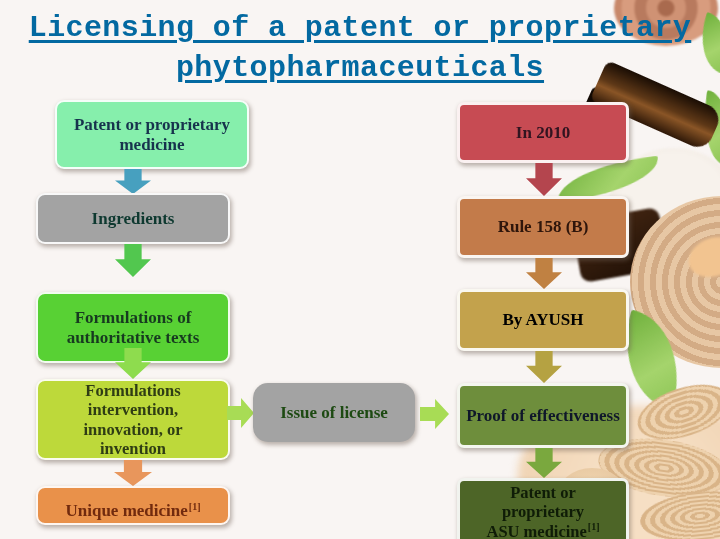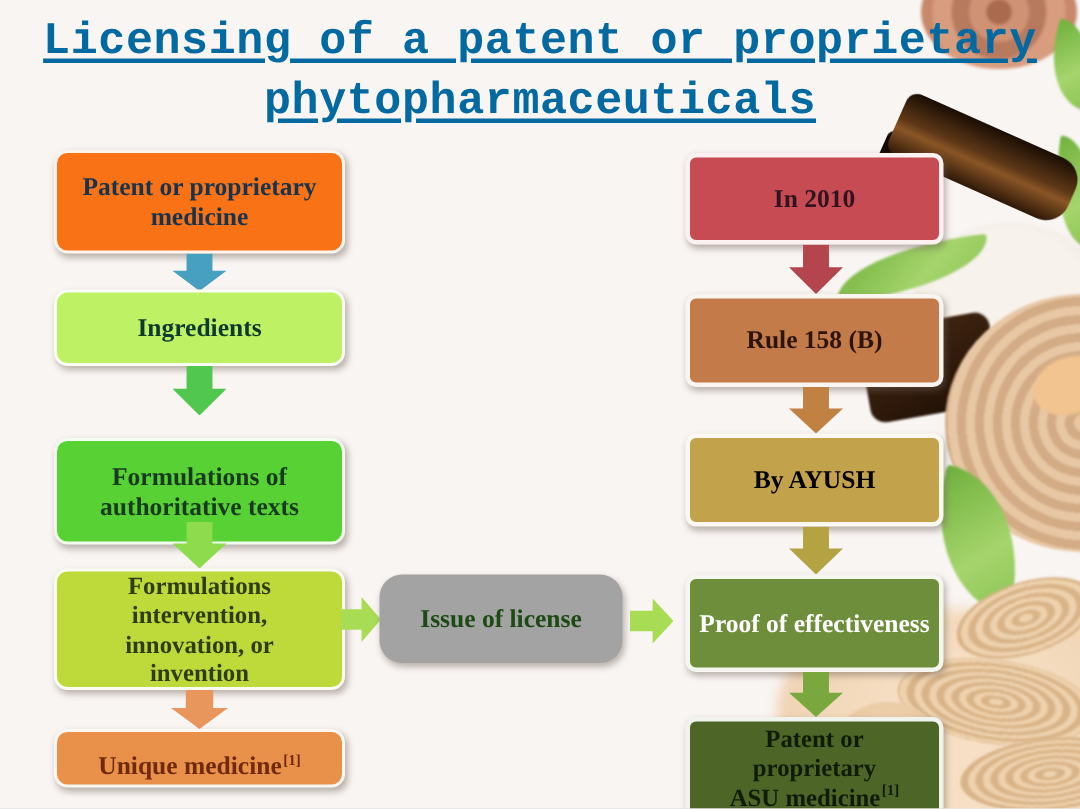--- a/index.html
+++ b/index.html
@@ -103,26 +103,26 @@
   <div class="ph wood-slice ws1"></div>
   <div class="ph wood-slice ws2"></div>
   <div class="ph wood-slice ws3"></div>
   <div class="ph wood-slice ws4"></div>
 
   <div class="title">
     <span class="tline">Licensing of a patent or proprietary</span><br>
     <span class="tline">phytopharmaceuticals</span>
   </div>
 
-  <div class="box lb1" style="background-color: #f97316; color: rgb(23, 51, 77);">
+  <div class="box lb1" style="background-color: #86efac; color: rgb(23, 51, 77); margin-left: 19px;">
     <span>Patent or proprietary medicine</span>
   </div>
   <div class="darrow la1" style="background-color: rgb(71, 160, 191);"></div>
 
-  <div class="box lb2" style="background-color: #bef264; color: rgb(14, 57, 48);">
+  <div class="box lb2" style="background-color: #a3a3a3; color: rgb(14, 57, 48);">
     <span>Ingredients</span>
   </div>
   <div class="darrow la2" style="background-color: rgb(82, 199, 79);"></div>
 
   <div class="box lb3" style="background-color: rgb(88, 209, 52); color: rgb(23, 58, 32);">
     <span>Formulations of authoritative texts</span>
   </div>
   <div class="darrow la3" style="background-color: rgb(142, 220, 78);"></div>
 
   <div class="box lb4" style="background-color: rgb(189, 217, 58); color: rgb(47, 61, 20);">
@@ -148,21 +148,21 @@
   <div class="box rbox rb2" style="background-color: rgb(195, 123, 74); color: rgb(46, 21, 11);">
     <span>Rule 158 (B)</span>
   </div>
   <div class="darrow ra2" style="background-color: rgb(192, 129, 66);"></div>
 
   <div class="box rbox rb3" style="background-color: rgb(195, 162, 76); color: #000000;">
     <span>By AYUSH</span>
   </div>
   <div class="darrow ra3" style="background-color: rgb(181, 162, 66);"></div>
 
-  <div class="box rbox rb4" style="background-color: rgb(110, 142, 60); color: #ffffff; text-align: right;">
+  <div class="box rbox rb4" style="background-color: rgb(110, 142, 60); color: #0f172a; text-align: right;">
     <span>Proof of effectiveness</span>
   </div>
   <div class="darrow ra4" style="background-color: rgb(122, 168, 62);"></div>
 
   <div class="box rbox rb5" style="background-color: rgb(77, 101, 39); color: rgb(15, 28, 7);">
     <span><span>Patent or proprietary ASU medicine</span><sup>[1]</sup></span>
   </div>
 
 </div>
 

